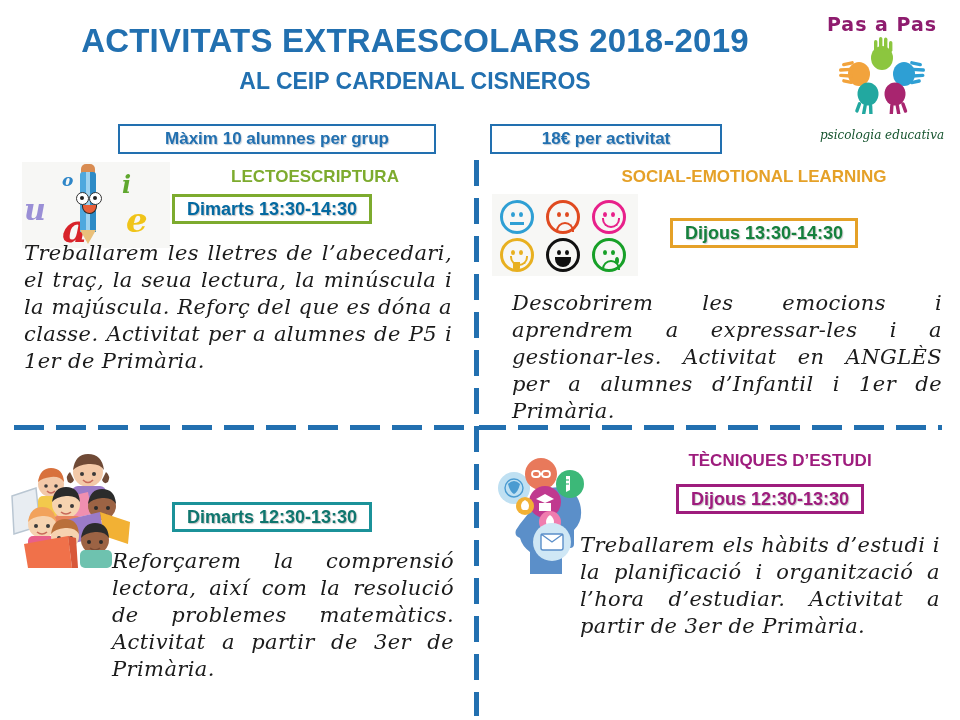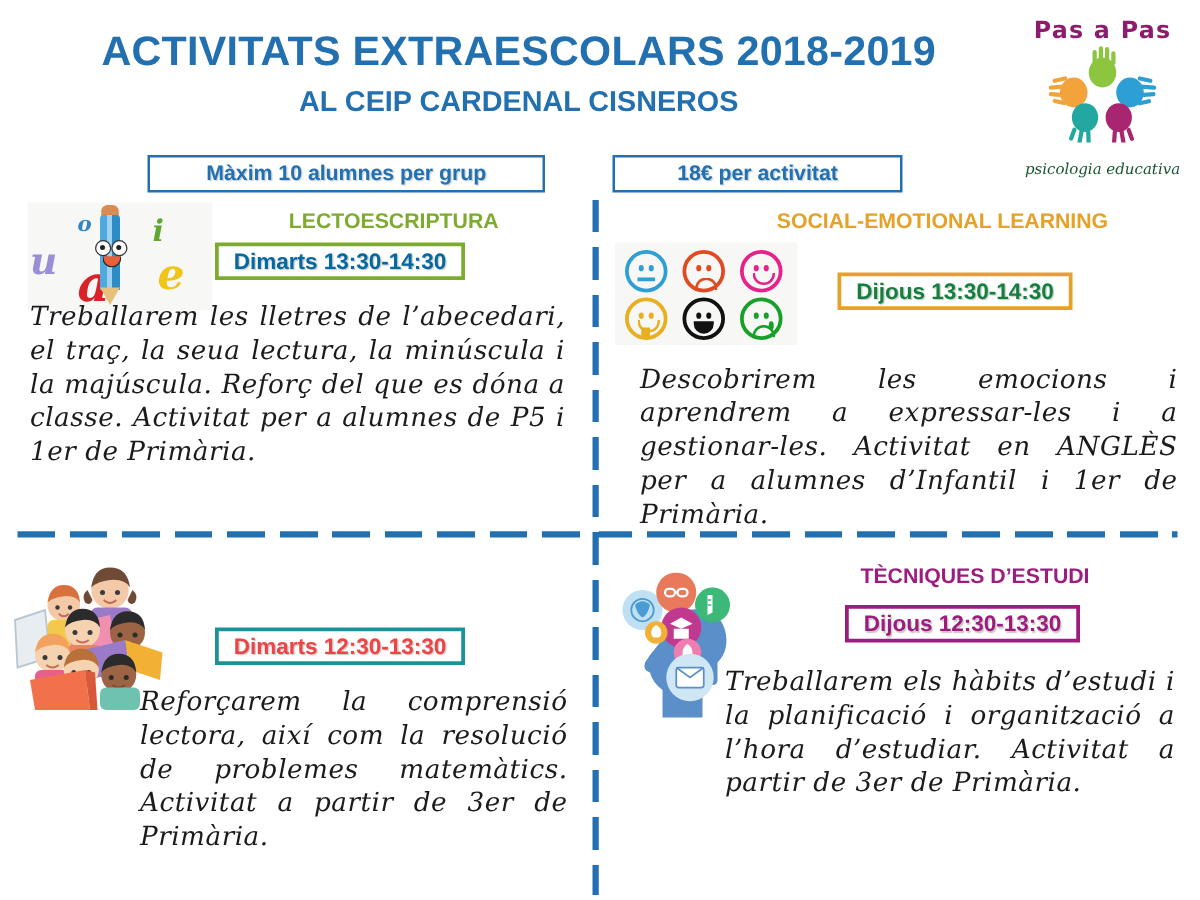--- a/index.html
+++ b/index.html
@@ -420,21 +420,21 @@
         <circle cx="91" cy="94" r="2" fill="#2B2B2B"></circle>
       <path d="M80 100 q5 4 10 0" stroke="#7A4A33" stroke-width="1.6" fill="none"></path>
       <rect x="70" y="102" width="32" height="18" rx="5" fill="#6EC2AF"></rect>
 
       <path d="M14 96 L58 88 L62 120 L18 120 Z" fill="#F0714A"></path>
       <path d="M58 88 L66 90 L68 120 L62 120 Z" fill="#D8583A"></path>
     </svg>
   </div>
 
   <div class="q-badge-wrap">
-    <div class="schedule-badge" style="border-color:#1B9299; color:#ef4444;">Dimarts 12:30-13:30</div>
+    <div class="schedule-badge" style="border-color:#1B9299; color:#0f766e;">Dimarts 12:30-13:30</div>
   </div>
   <div class="desc">Reforçarem la comprensió lectora, així com la resolució de problemes matemàtics. Activitat a partir de 3er de Primària.</div>
 </div>
 
 <div class="quad" id="quad-3">
 
   <div class="icon-box" id="icon-study-head">
     <svg width="118" height="118" viewBox="0 0 118 118">
 
       <path d="M34 56 q0 -22 22 -26 q24 -4 30 16 q4 16 -6 26 l0 14 q0 4 -4 4 l-8 0 l0 26 l-32 0 l0 -22 q-8 -6 -10 -14 q-6 -2 -4 -8 l4 -6 z" fill="#5B8FC9"></path>

